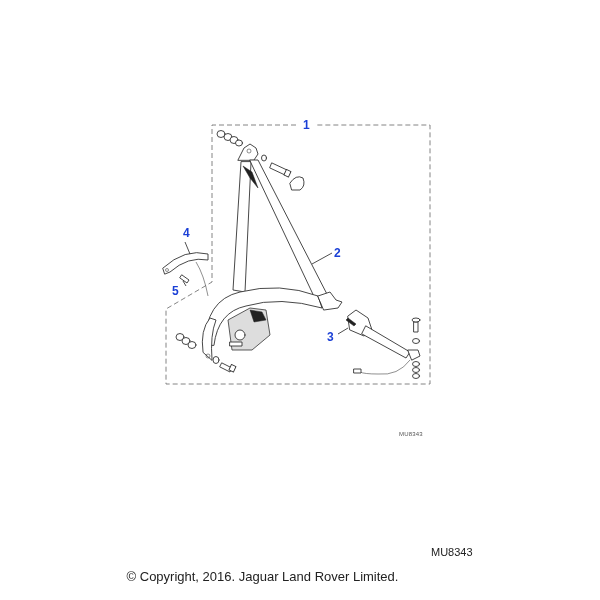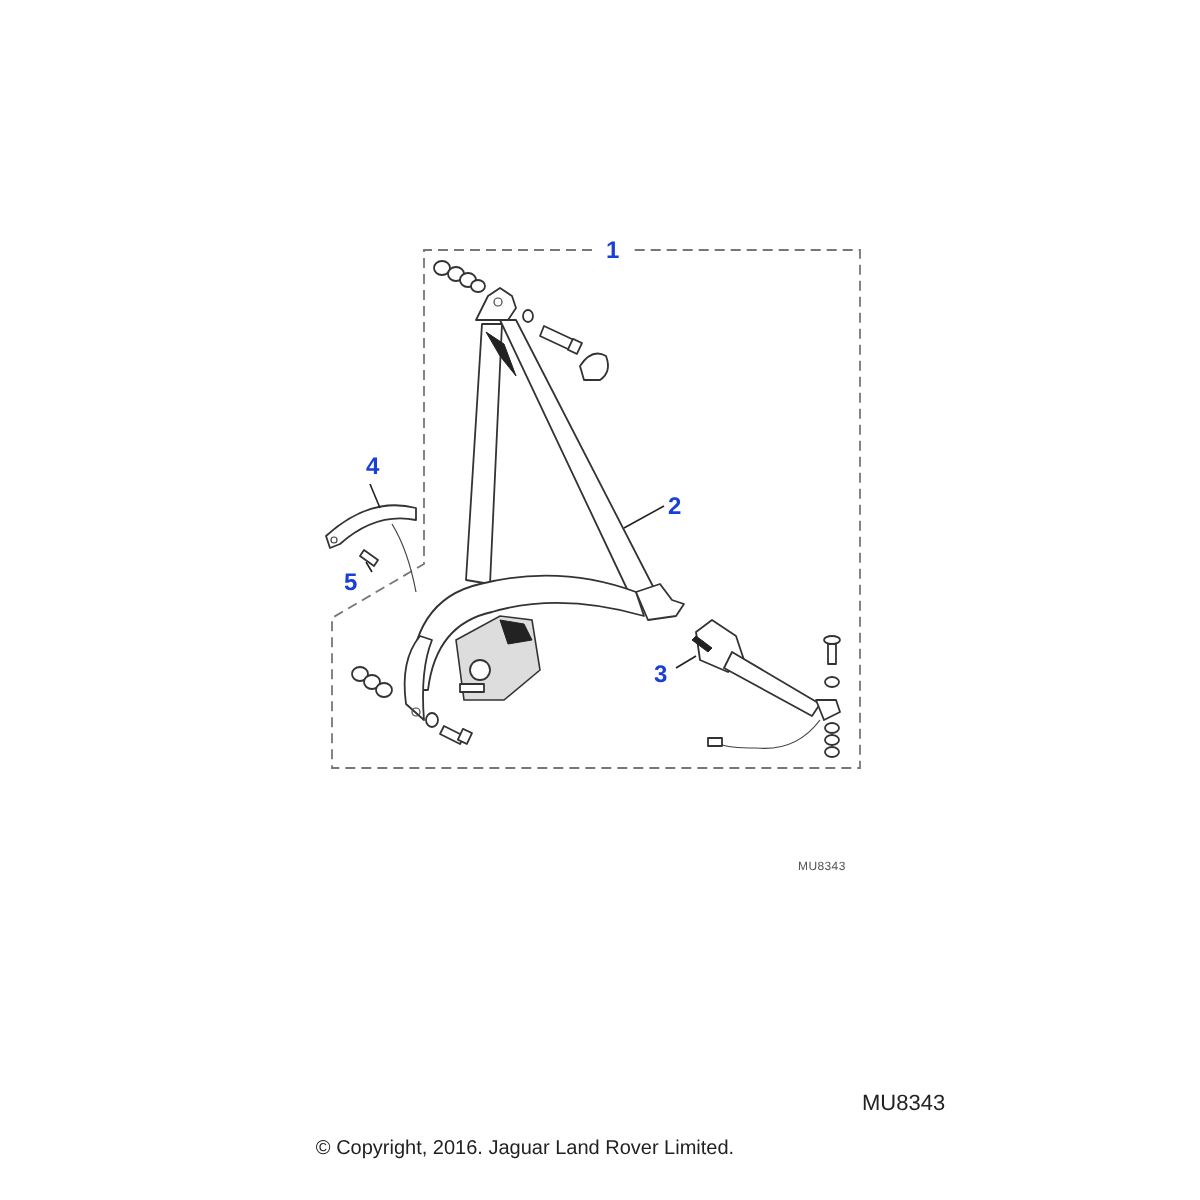--- a/index.html
+++ b/index.html
@@ -1,21 +1,21 @@
 <!DOCTYPE html>
 <html><head>
   <meta charset="utf-8">
   <style>
     html, body { margin: 0; padding: 0; background: #ffffff; }
     body { width: 600px; height: 600px; position: relative; overflow: hidden; font-family: "Liberation Sans", sans-serif; }
     #diagram { position: absolute; left: 0; top: 0; width: 600px; height: 600px; }
     .callout { position: absolute; font-family: "Liberation Sans", sans-serif; font-weight: bold; font-size: 12px; color: #1a3fd6; line-height: 1; }
     .ref-small { position: absolute; left: 399px; top: 431px; font-size: 6px; color: #555; letter-spacing: 0.2px; }
     .ref-big { position: absolute; left: 431px; top: 546px; font-size: 11px; color: #222; }
-    .copyright { position: absolute; left: 0; width: 525px; top: 569px; text-align: center; font-size: 10px; color: #222; }
+    .copyright { position: absolute; left: 0; width: 525px; top: 569px; text-align: center; font-size: 13px; color: #222; }
     .callout-leader { stroke: #222; stroke-width: 0.8; fill: none; }
     .outline { stroke: #333; stroke-width: 0.9; fill: #fff; stroke-linejoin: round; stroke-linecap: round; }
     .thin { stroke: #444; stroke-width: 0.6; fill: none; }
     .dash { stroke: #777; stroke-width: 0.9; fill: none; stroke-dasharray: 5 3; }
     .dark { fill: #222; stroke: #222; stroke-width: 0.5; }
     .grey { fill: #ddd; stroke: #333; stroke-width: 0.8; }
   </style>
 </head>
 <body>
 

